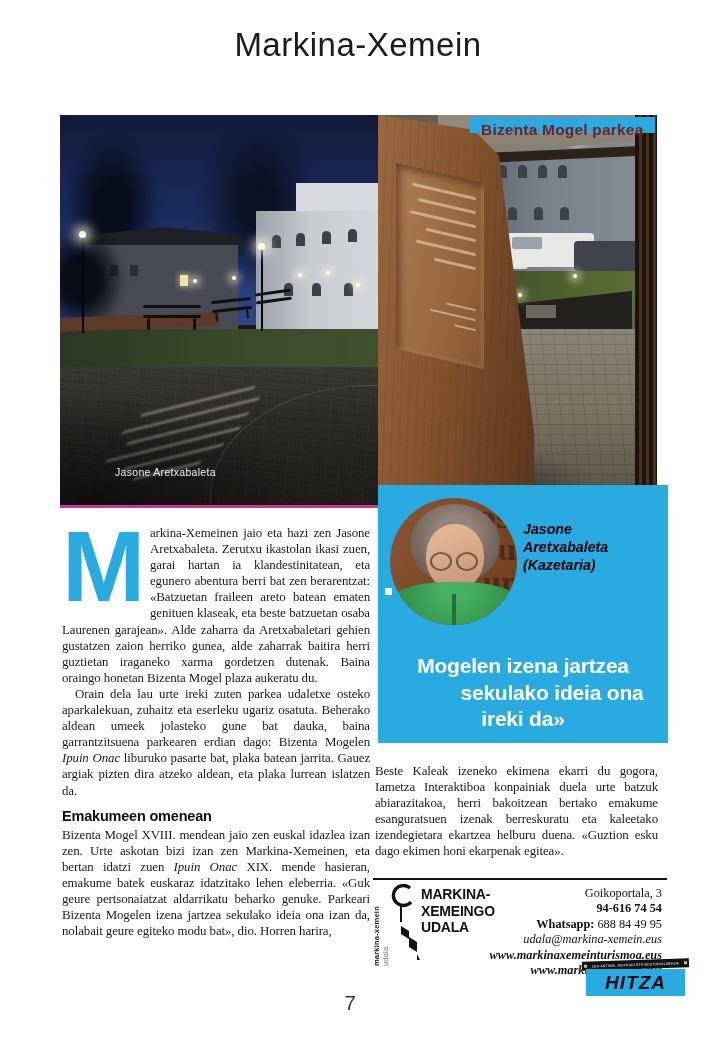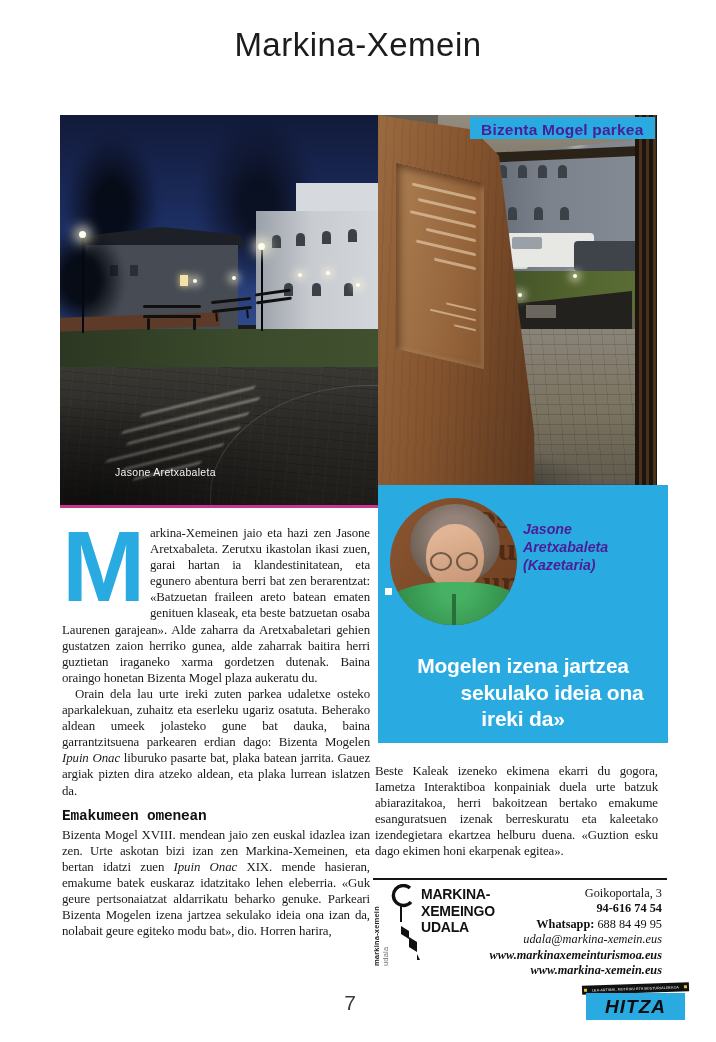--- a/index.html
+++ b/index.html
@@ -83,72 +83,72 @@
   .plaque{left:18px;top:58px;width:88px;height:186px;transform:skewY(13deg);
     background:linear-gradient(100deg,#ab7e51 0%,#94633a 70%,#855731 100%);
     box-shadow:inset 3px 3px 8px rgba(40,16,4,.55),inset -2px -2px 4px rgba(255,230,190,.25);}
   .engraved{position:absolute;right:8px;height:3px;background:rgba(242,222,190,.55);
     border-radius:2px;filter:blur(.4px);}
   .rp-edge{left:257px;top:0;width:22px;height:370px;background:#1d150d;}
   .rp-edge-slat{position:absolute;width:3px;height:370px;background:rgba(130,85,45,.45);}
   .panel-floor-shadow{left:20px;top:330px;width:200px;height:40px;
     background:radial-gradient(ellipse at 30% 100%,rgba(0,0,0,.5),transparent 70%);}
 
-  .photo-label{left:470px;top:117px;height:22px;line-height:26px;padding:0 11px;background:#29abe2;
-    color:#4c1d95;font-weight:700;font-size:15.5px;letter-spacing:.2px;}
+  .photo-label{left:470px;top:117px;height:16px;line-height:26px;padding:0 11px;background:#29abe2;
+    color:#7f1d1d;font-weight:700;font-size:15.5px;letter-spacing:.2px;}
 
   
   .blue-box{left:378px;top:485px;width:290px;height:258px;background:#29abe2;}
   .avatar{left:12px;top:13px;width:127px;height:127px;border-radius:50%;overflow:hidden;
     background:linear-gradient(120deg,#8a5531,#6e3f22);}
   .av-letter{position:absolute;font-family:"DejaVu Serif",serif;color:#30160a;opacity:.55;font-weight:700;}
   .av-hair{position:absolute;left:20px;top:6px;width:90px;height:80px;border-radius:50%;
     background:radial-gradient(circle at 50% 40%,#93837a 30%,#6b5d52 75%,#574b42 100%);}
   .av-face{position:absolute;left:36px;top:26px;width:58px;height:66px;border-radius:48%;
     background:linear-gradient(160deg,#e0b494 20%,#c99878 85%);}
   .av-glass{position:absolute;width:18px;height:15px;border:2px solid rgba(95,75,60,.85);border-radius:50%;}
   .av-jacket{position:absolute;left:-8px;top:84px;width:146px;height:60px;border-radius:45% 45% 0 0;
     background:radial-gradient(circle at 50% 10%,#46b063 15%,#35944e 55%,#2a7c40 100%);}
   .av-zip{position:absolute;left:62px;top:96px;width:4px;height:44px;background:#2a6e3a;}
   .small-square{left:7px;top:103px;width:7px;height:7px;background:#fff;}
-  .profile-name{position:absolute;left:145px;color:#4c1d95;font-weight:700;font-style:italic;
+  .profile-name{position:absolute;left:145px;color:#000000;font-weight:700;font-style:italic;
     font-size:14.2px;line-height:17.5px;}
   .quote-line{position:absolute;left:0;width:290px;text-align:center;color:#fff;font-weight:700;
     font-size:21px;line-height:26.5px;letter-spacing:-.2px;}
 
   
   .col{font-family:"Liberation Serif",serif;font-size:12.9px;line-height:16.1px;color:#1a1a1a;
     text-align:justify;letter-spacing:-.1px;}
   .col1{left:62px;top:525px;width:308px;}
   .col2{left:375px;top:763px;width:283px;}
   .dropcap{float:left;width:82px;height:80px;font-family:"Liberation Sans",sans-serif;
     font-weight:700;font-size:100px;line-height:78px;color:#29abe2;margin:2px 6px 0 0;
     text-align:left;}
   .para{margin:0;}
   .para.indent{text-indent:13px;}
-  .section-heading{font-family:Liberation Mono, monospace;font-weight:700;font-size:14.5px;
+  .section-heading{font-family:Liberation Sans, sans-serif;font-weight:700;font-size:14.5px;
     letter-spacing:-.2px;color:#111;margin:9px 0 3px 0;}
   .ri{font-style:italic;}
   .rb{font-weight:700;}
   .rbi{font-weight:700;font-style:italic;}
 
   
   .footer-rule{left:373px;top:878px;width:294px;height:2px;background:#141414;}
   .org-vertical{left:372px;top:888px;height:78px;writing-mode:vertical-rl;transform:rotate(180deg);
     font-size:7.5px;font-weight:700;color:#222;letter-spacing:.2px;}
   .org-vertical .sub{font-weight:400;color:#777;}
   .org-name{left:421px;top:886px;font-weight:700;font-size:14px;line-height:16.5px;color:#111;
     letter-spacing:-.2px;}
   .contact{left:440px;top:886px;width:222px;text-align:right;font-family:"Liberation Serif",serif;
     font-size:12.3px;line-height:15.4px;color:#111;}
   .udala-icon{left:386px;top:884px;}
 
   
   .page-number{left:0;right:16px;top:991px;text-align:center;font-size:21px;color:#3c3c3c;}
-  .hitza{left:584px;top:984px;width:103px;height:38px;}
+  .hitza{left:584px;top:960px;width:103px;height:38px;}
   .hitza-banner{position:absolute;left:-2px;top:0;width:103px;height:9px;background:#111;
     transform:rotate(-2deg);display:flex;align-items:center;justify-content:space-between;padding:0 2px;}
   .hitza-banner .sq{width:3px;height:3px;background:#e8c435;}
   .hitza-banner .txt{color:#fff;font-size:3.5px;letter-spacing:.2px;white-space:nowrap;overflow:hidden;}
   .hitza-body{position:absolute;left:2px;top:9px;width:99px;height:27px;background:#29abe2;
     display:flex;align-items:center;justify-content:center;}
   .hitza-word{font-weight:700;font-style:italic;font-size:19px;letter-spacing:1px;color:#0d0d12;}
 </style>
 </head>
 <body>

